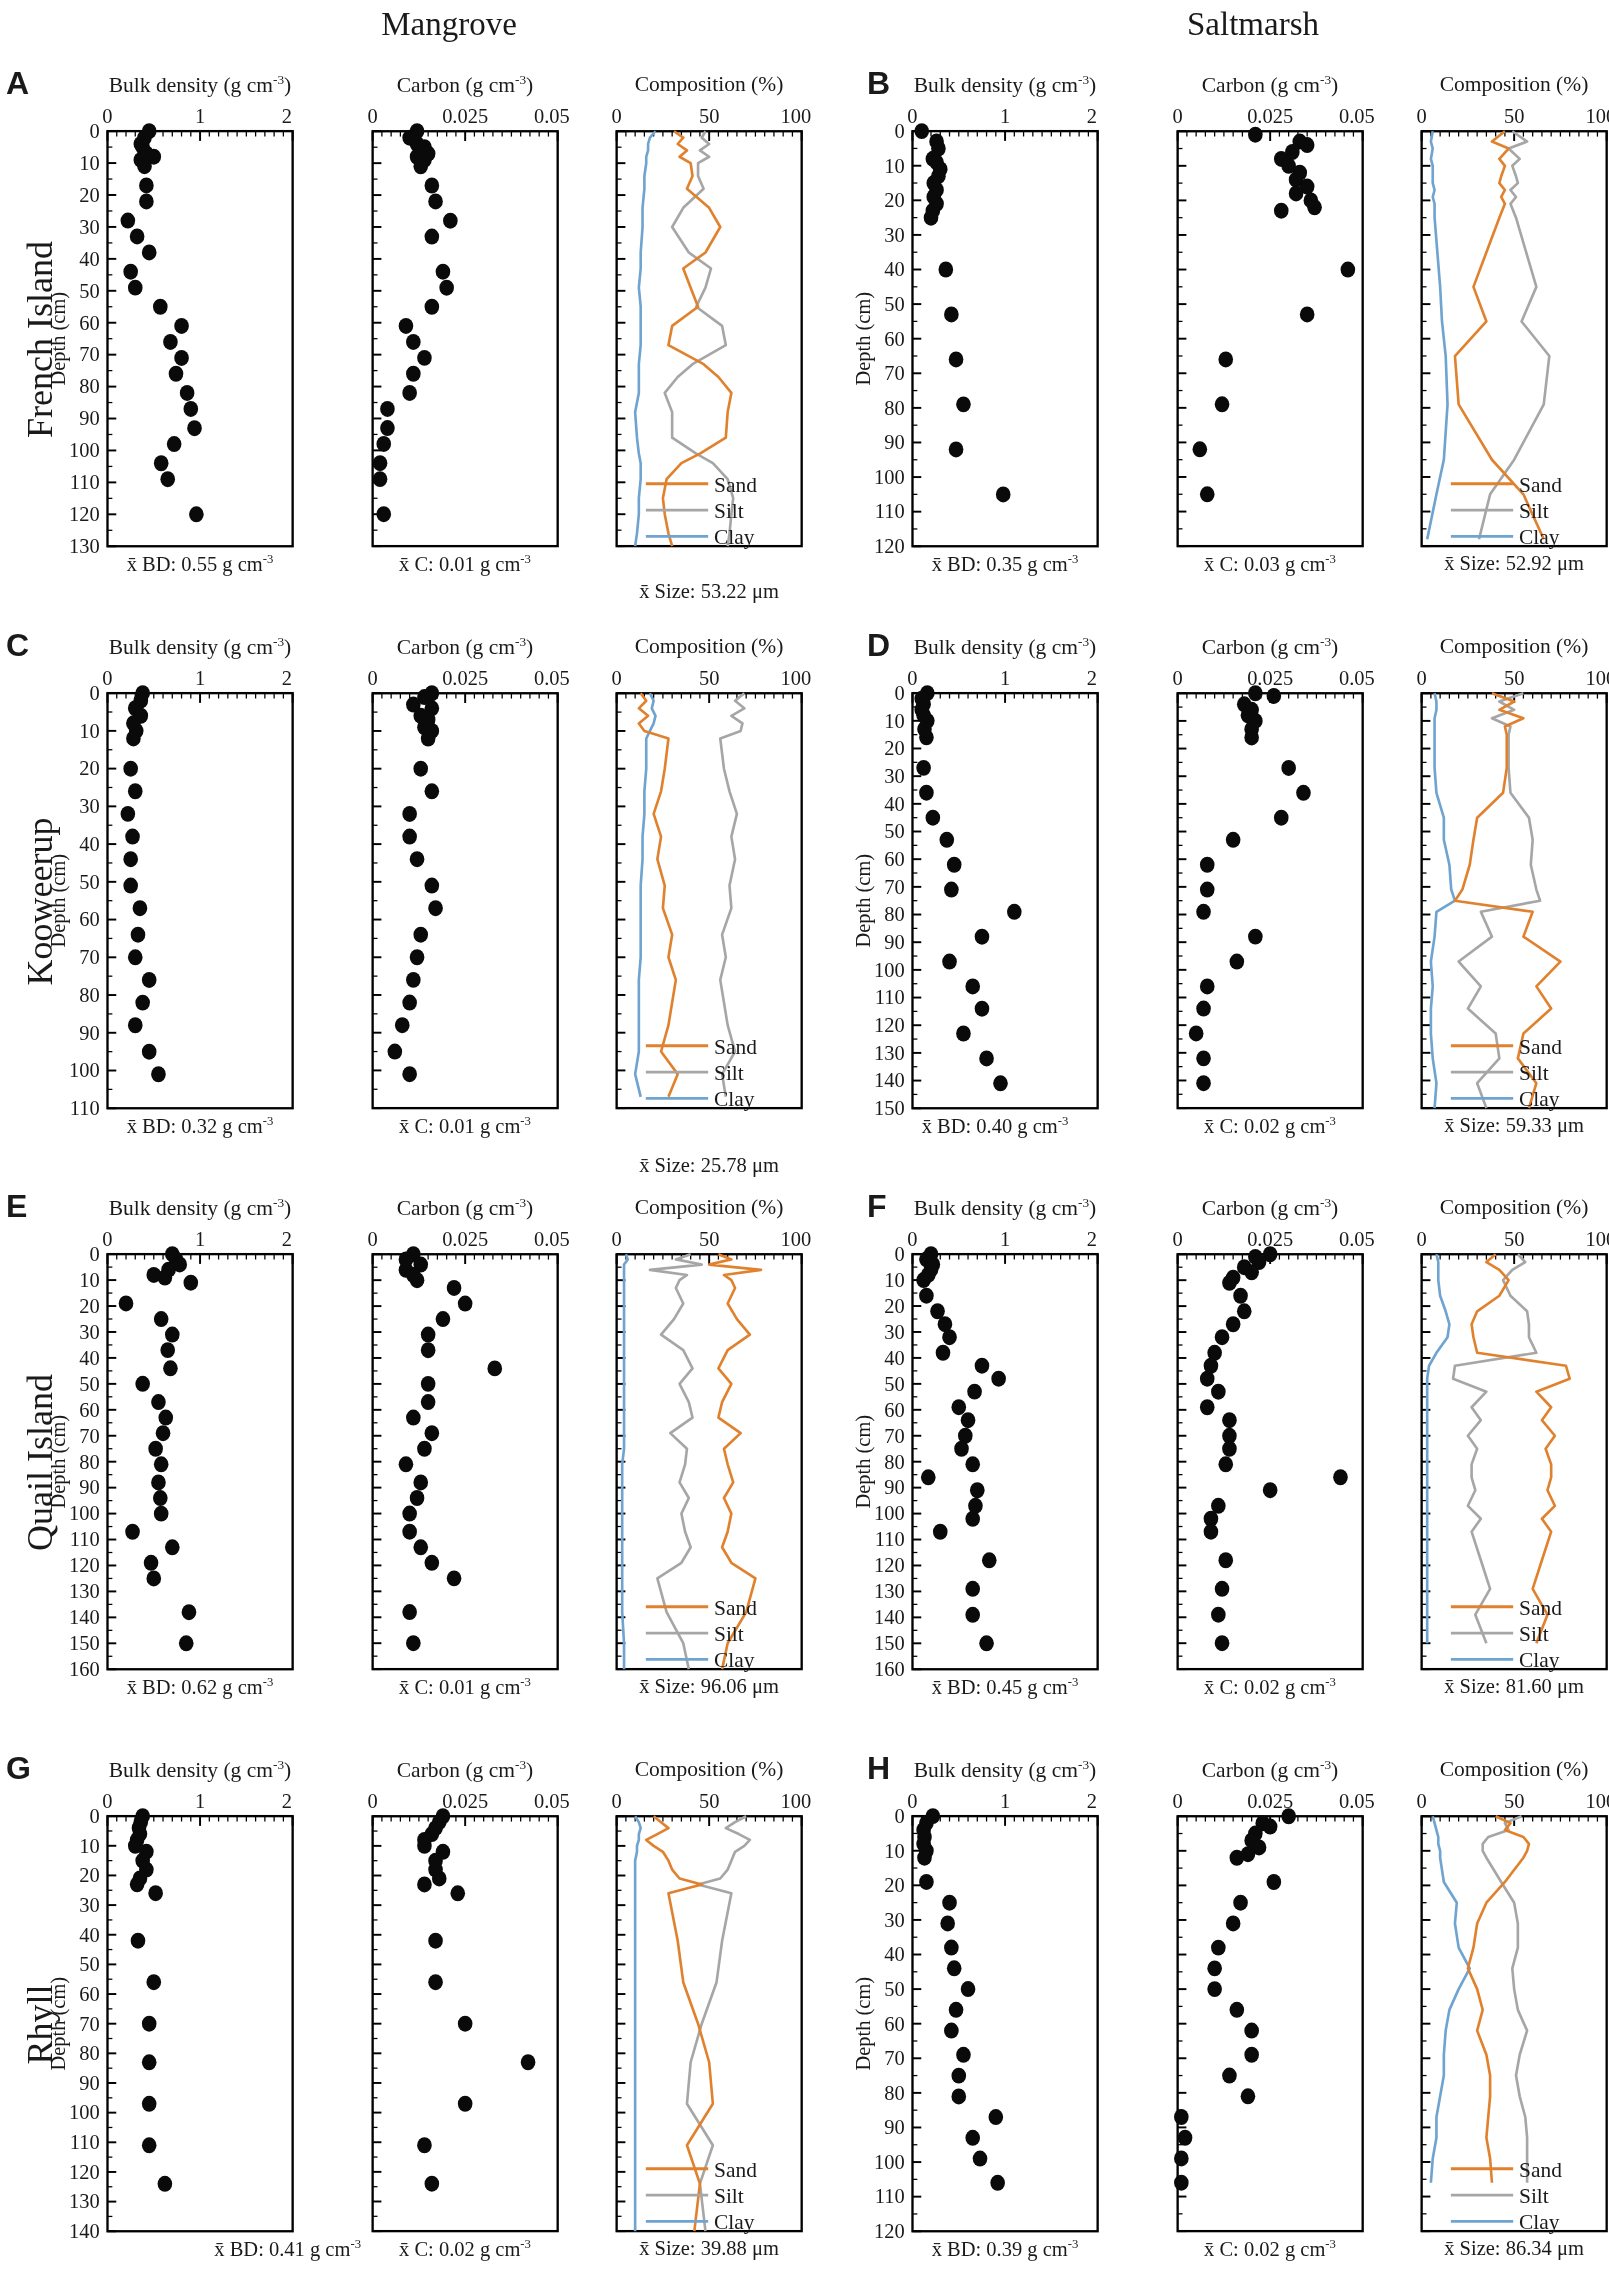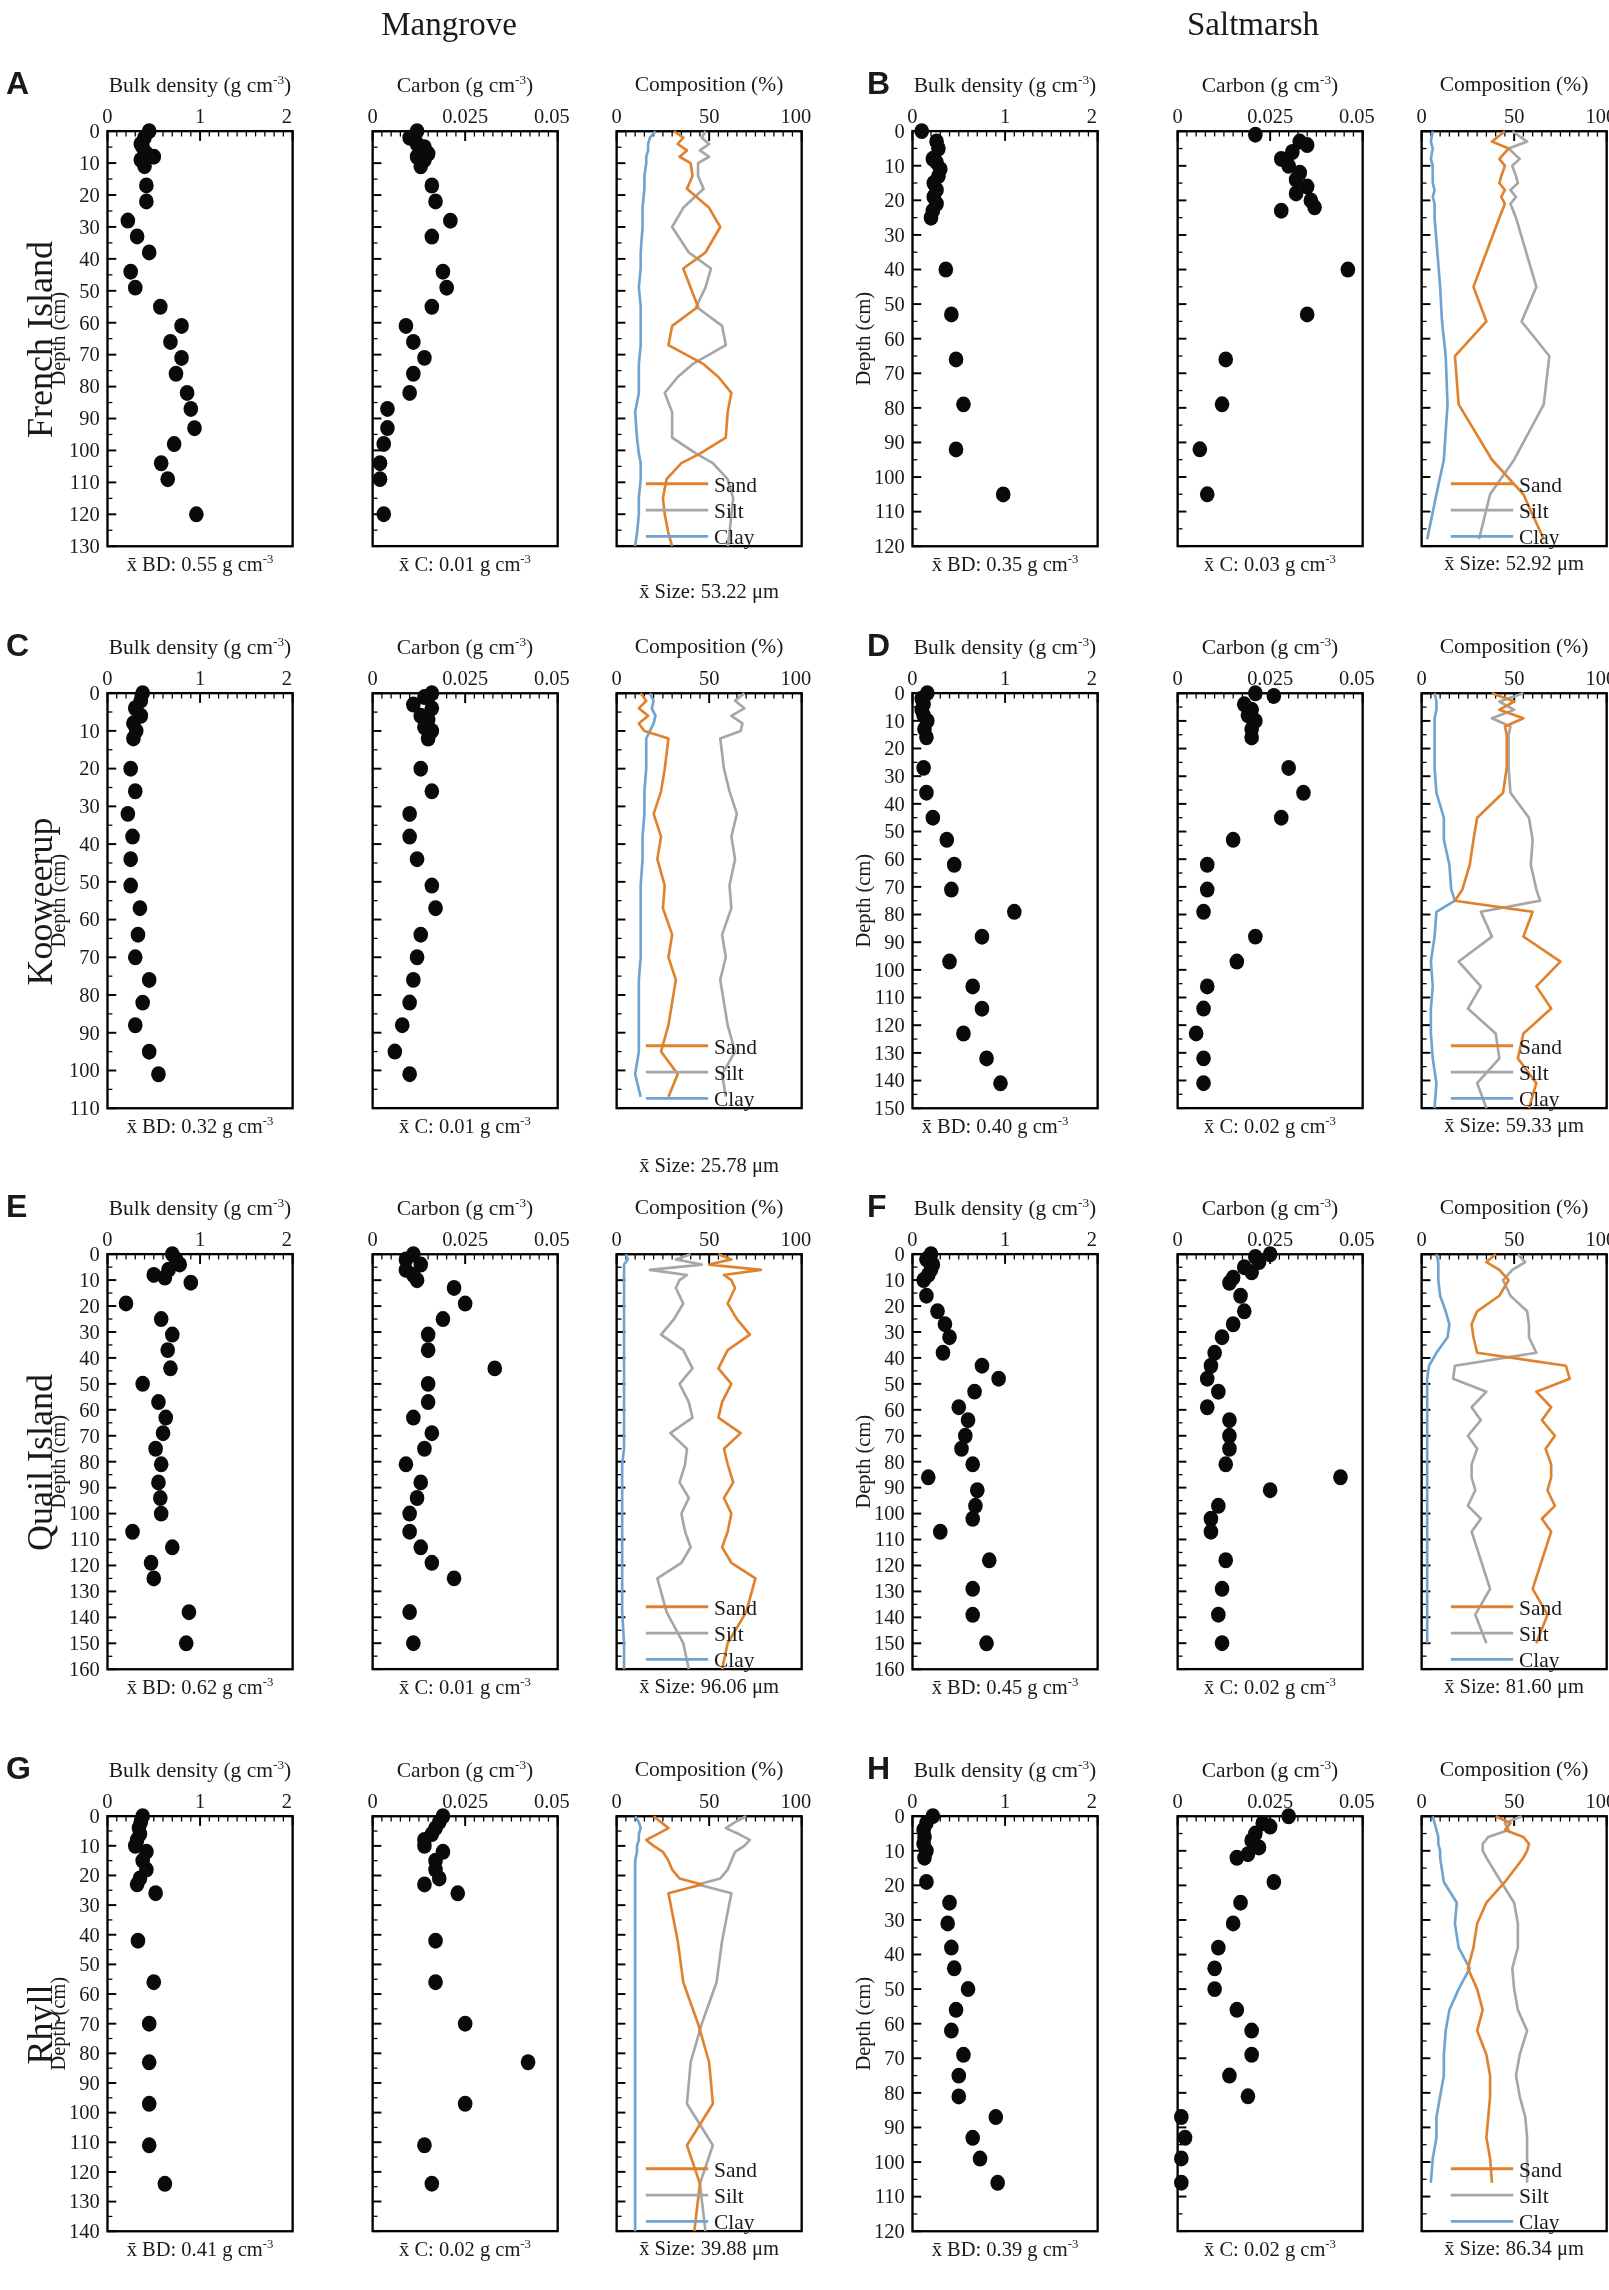--- a/index.html
+++ b/index.html
@@ -1605,21 +1605,21 @@
           <ellipse cx="90.4" cy="104.0" rx="7.5" ry="8.2" fill="#0a0a0a"></ellipse>
           <ellipse cx="109.4" cy="113.1" rx="7.5" ry="8.2" fill="#0a0a0a"></ellipse>
           <ellipse cx="91.3" cy="161.8" rx="7.5" ry="8.2" fill="#0a0a0a"></ellipse>
           <ellipse cx="107.5" cy="204.4" rx="7.5" ry="8.2" fill="#0a0a0a"></ellipse>
           <ellipse cx="102.8" cy="247.0" rx="7.5" ry="8.2" fill="#0a0a0a"></ellipse>
           <ellipse cx="102.8" cy="286.6" rx="7.5" ry="8.2" fill="#0a0a0a"></ellipse>
           <ellipse cx="102.8" cy="329.2" rx="7.5" ry="8.2" fill="#0a0a0a"></ellipse>
           <ellipse cx="102.8" cy="371.8" rx="7.5" ry="8.2" fill="#0a0a0a"></ellipse>
           <ellipse cx="118.9" cy="411.3" rx="7.5" ry="8.2" fill="#0a0a0a"></ellipse>
         </svg>
-        <div class="meanlab" style="left:39px;top:509px;"><span>x̄ BD: 0.41 g cm</span><sup>-3</sup></div>
+        <div class="meanlab" style="left:39px;top:509px;text-align:right;"><span>x̄ BD: 0.41 g cm</span><sup>-3</sup></div>
         <div class="sptitle" style="left:304px;top:29px;"><span>Carbon (g cm</span><sup>-3</sup><span>)</span></div>
         <svg width="224" height="458" style="left:359px;top:55px;" viewBox="0 0 230 470">
           <rect x="14" y="34" width="190" height="426" fill="none" stroke="#000000" stroke-width="2.4"></rect>
           <line x1="14" y1="34" x2="14" y2="44" stroke="#000000" stroke-width="2"></line>
           <line x1="23.5" y1="34" x2="23.5" y2="39.5" stroke="#000000" stroke-width="1.3"></line>
           <line x1="33" y1="34" x2="33" y2="39.5" stroke="#000000" stroke-width="1.3"></line>
           <line x1="42.5" y1="34" x2="42.5" y2="39.5" stroke="#000000" stroke-width="1.3"></line>
           <line x1="52" y1="34" x2="52" y2="39.5" stroke="#000000" stroke-width="1.3"></line>
           <line x1="61.5" y1="34" x2="61.5" y2="39.5" stroke="#000000" stroke-width="1.3"></line>
           <line x1="71" y1="34" x2="71" y2="39.5" stroke="#000000" stroke-width="1.3"></line>

